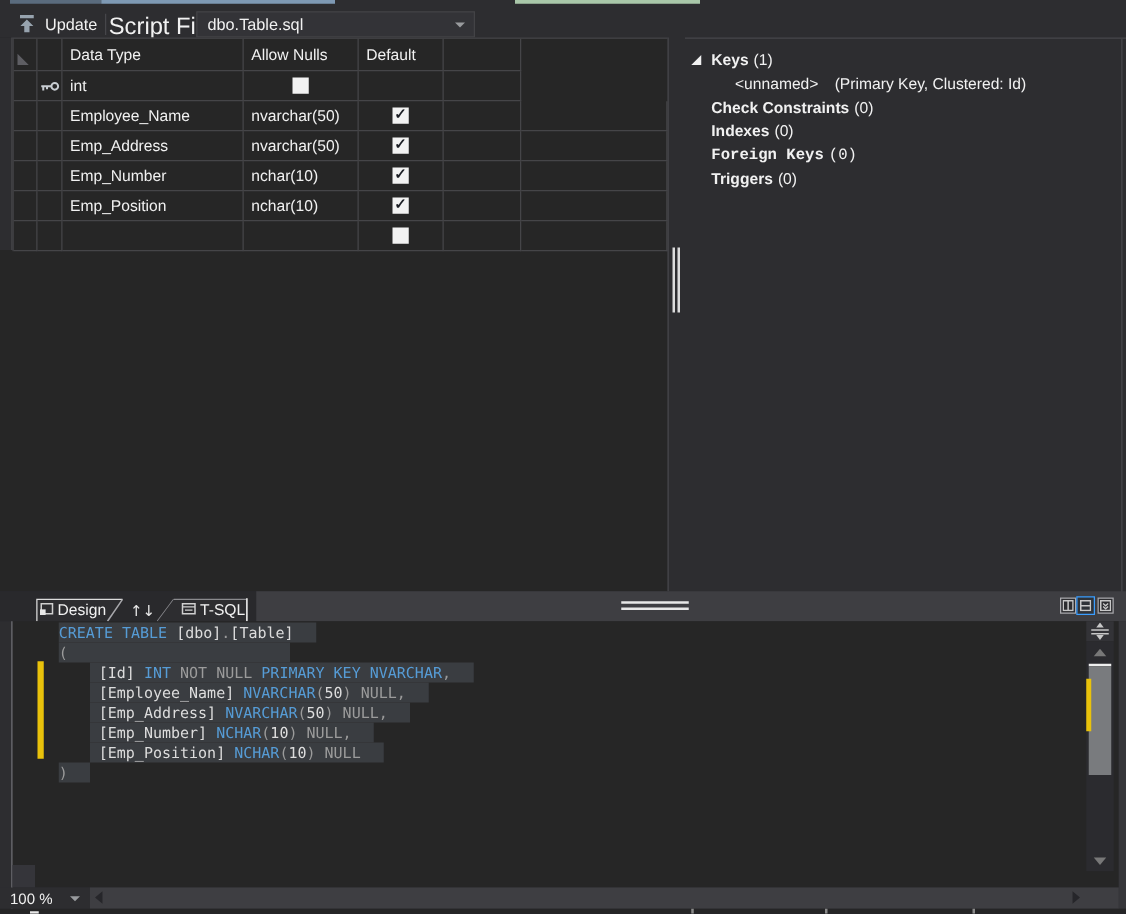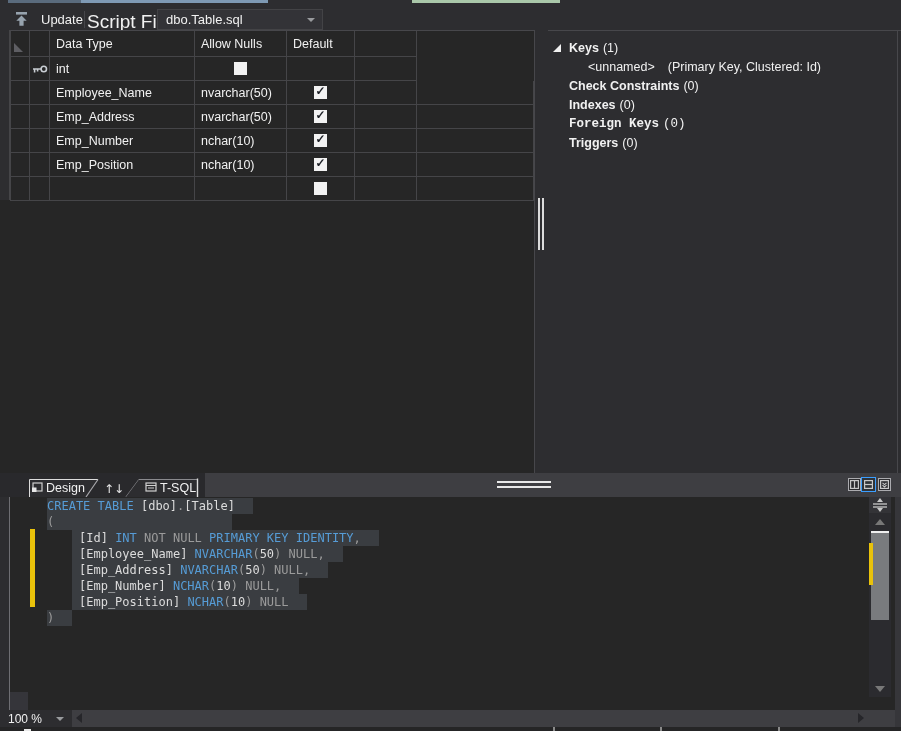--- a/index.html
+++ b/index.html
@@ -9,25 +9,25 @@
     background:#2D2D30; color:#F1F1F1;
     font-family:"Liberation Sans", sans-serif; font-size:12.5px;
   }
   .abs { position:absolute; }
 
   
   .strip { position:absolute; top:0; height:3px; }
 
   
   .toolbar { position:absolute; left:0; top:3; width:901px; height:27px; }
-  .update-btn { position:absolute; left:10px; top:5px; height:22px; display:flex; align-items:center; gap:12px; padding:0 4px; cursor:default; }
+  .update-btn { position:absolute; left:10px; top:5px; height:22px; display:flex; align-items:center; gap:7px; padding:0 4px; cursor:default; }
   .update-btn span { font-size:13px; }
   .tb-sep { position:absolute; left:84px; top:8px; width:1px; height:17px; background:#46464A; }
   .scriptfile-label { position:absolute; left:87px; top:8px; font-size:19px; }
-  .combo { position:absolute; left:157px; top:6px; width:166px; height:21px; background:#333337; border:1px solid #434346; display:flex; align-items:center; }
+  .combo { position:absolute; left:157px; top:6px; width:223px; height:21px; background:#333337; border:1px solid #434346; display:flex; align-items:center; }
   .combo .val { padding-left:8px; font-size:13px; }
   .caret { width:0; height:0; border-left:4px solid transparent; border-right:4px solid transparent; border-top:4px solid #999B9E; position:absolute; right:7px; top:8px; }
 
   
   .left-pane { position:absolute; left:0; top:30px; width:534px; height:443px; background:#262626; }
   .left-strip { position:absolute; left:0; top:0; width:10px; height:170px; background:#2D2D30; }
   .grid { position:absolute; left:10px; top:0; width:524px; border-top:1px solid #47474B; border-left:1px solid #454548; }
   .grid-row { display:grid; grid-template-columns:19px 20px 145px 92px 68px 62px 1fr; height:24px; }
   .grid-row.hdr { height:26px; }
   .gcell { border-right:1px solid #454548; border-bottom:1px solid #454548; display:flex; align-items:center; padding-left:6px; overflow:hidden; white-space:nowrap; }
@@ -293,21 +293,21 @@
       <polyline points="2.5,2.8 4.5,4.6 6.5,2.8" fill="none" stroke="#C8C8C8" stroke-width="1.1"></polyline>
       <polyline points="2.5,5.2 4.5,7.0 6.5,5.2" fill="none" stroke="#C8C8C8" stroke-width="1.1"></polyline>
     </svg>
   </div>
 
   <div class="editor">
     <div class="changebar"></div>
     <div class="code">
         <div class="code-line"><span class="hl"><span class="tk-k">CREATE TABLE</span><span class="tk-i"> [dbo]</span><span class="tk-o">.</span><span class="tk-i">[Table]</span></span></div>
         <div class="code-line"><span class="hl wide"><span class="tk-o">(</span></span></div>
-        <div class="code-line"><span class="hl ind"><span class="tk-i">[Id] </span><span class="tk-k">INT</span><span class="tk-o"> NOT NULL </span><span class="tk-k">PRIMARY KEY IDENTITY</span><span class="tk-o">,</span></span></div>
+        <div class="code-line"><span class="hl ind"><span class="tk-i">[Id] </span><span class="tk-k">INT</span><span class="tk-o"> NOT NULL </span><span class="tk-k">PRIMARY KEY NVARCHAR</span><span class="tk-o">,</span></span></div>
         <div class="code-line"><span class="hl ind"><span class="tk-i">[Employee_Name] </span><span class="tk-k">NVARCHAR</span><span class="tk-o">(</span><span class="tk-n">50</span><span class="tk-o">)</span><span class="tk-o"> NULL,</span></span></div>
         <div class="code-line"><span class="hl ind"><span class="tk-i">[Emp_Address] </span><span class="tk-k">NVARCHAR</span><span class="tk-o">(</span><span class="tk-n">50</span><span class="tk-o">)</span><span class="tk-o"> NULL,</span></span></div>
         <div class="code-line"><span class="hl ind"><span class="tk-i">[Emp_Number] </span><span class="tk-k">NCHAR</span><span class="tk-o">(</span><span class="tk-n">10</span><span class="tk-o">)</span><span class="tk-o"> NULL,</span></span></div>
         <div class="code-line"><span class="hl ind"><span class="tk-i">[Emp_Position] </span><span class="tk-k">NCHAR</span><span class="tk-o">(</span><span class="tk-n">10</span><span class="tk-o">)</span><span class="tk-o"> NULL</span></span></div>
         <div class="code-line"><span class="hl"><span class="tk-o">)</span></span></div>
       </div>
   </div>
   <div class="ed-leftline"></div>
   <div class="ed-corner"></div>
 

